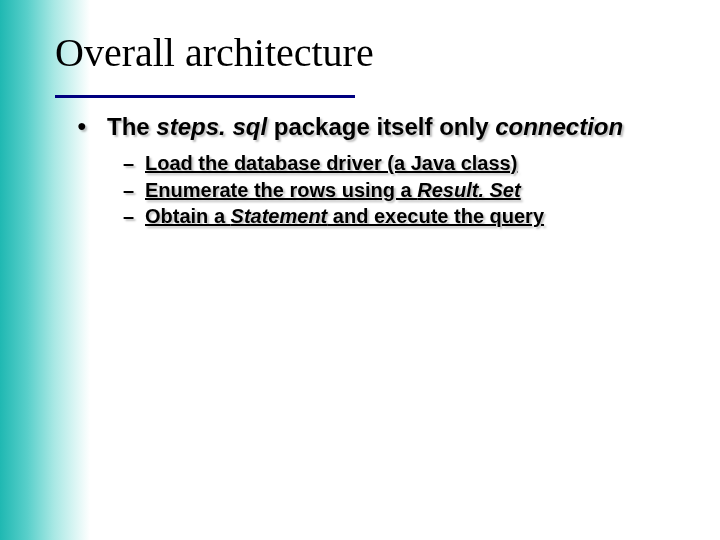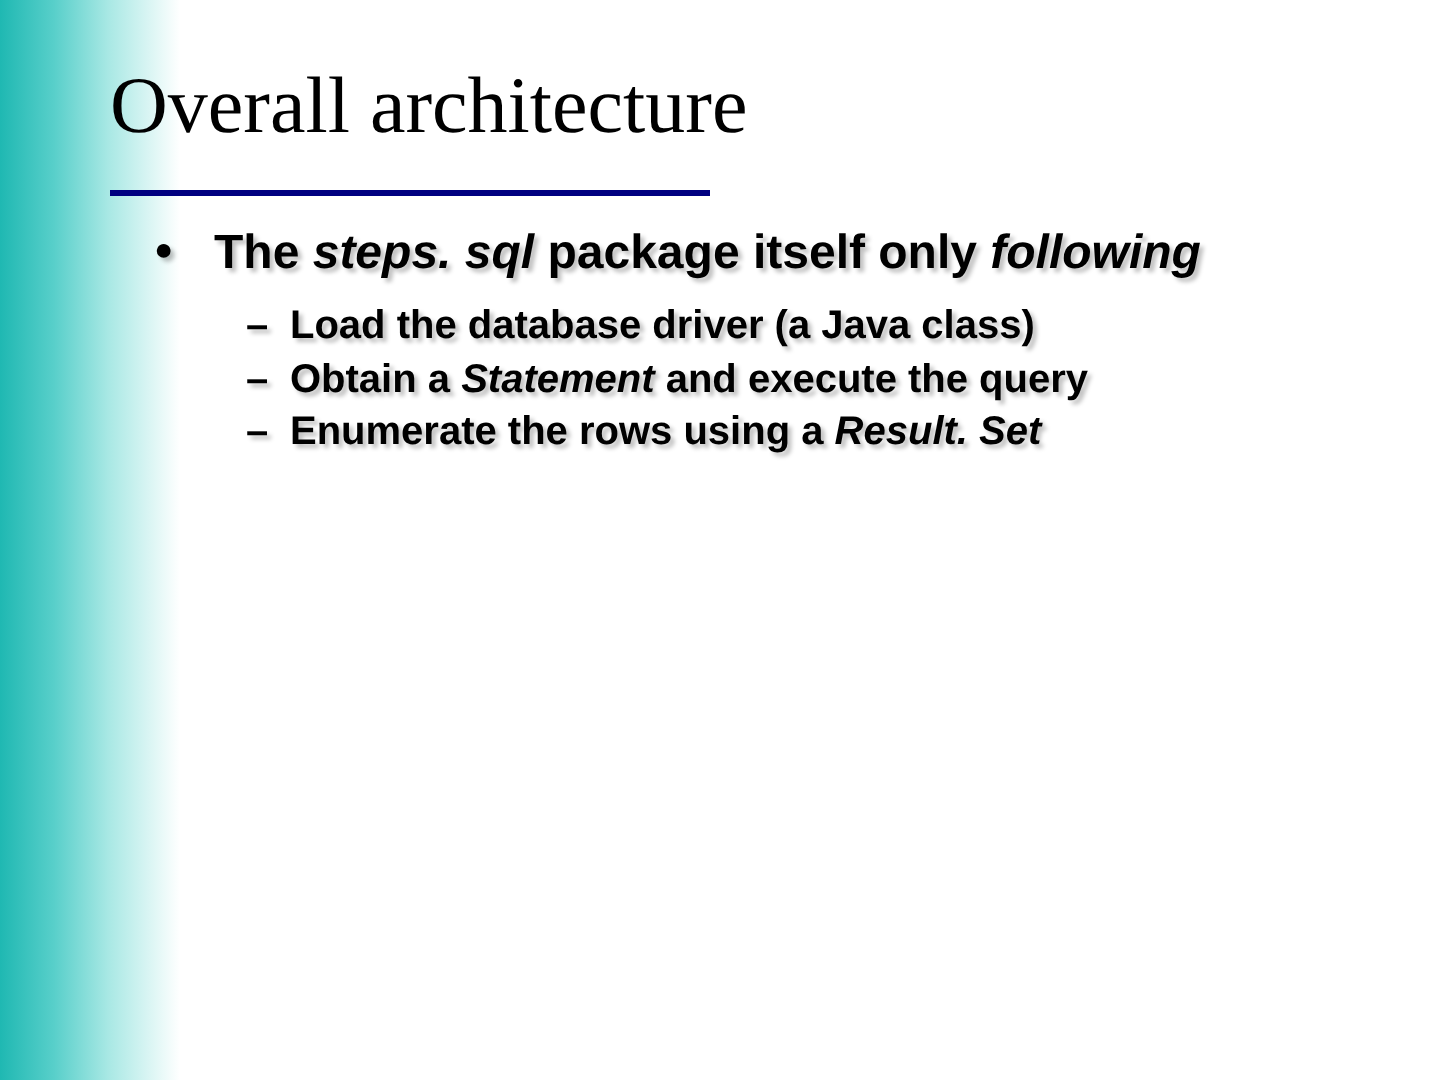--- a/index.html
+++ b/index.html
@@ -72,20 +72,21 @@
   ul.sub > li {
     position: relative;
     font-family: Arial, Helvetica, sans-serif;
     font-weight: bold;
     font-size: 20px;
     line-height: 1.22;
     color: #000;
     margin: 0 0 2px 0;
     padding-left: 22px;
     text-shadow: 2px 2px 2px rgba(0,0,0,0.25);
+    text-decoration: underline;
   }
   ul.sub > li::before {
     content: "–";
     position: absolute;
     left: 0;
     top: 0;
   }
 </style>
 </head>
 <body>
@@ -93,27 +94,27 @@
 <div class="bg-gradient"></div>
 
 <div class="slide">
 
   <h1 class="title">Overall architecture</h1>
 
   <hr class="rule">
 
   <ul class="bullets">
     <li>
-      <span>The </span><span class="em">steps. sql</span><span> package itself only </span><span class="em">following</span>
+      <span>The </span><span class="em">steps. sql</span><span> package itself only </span><span class="em">connection</span>
     </li>
   </ul>
 
   <ul class="sub">
     <li>Load the database driver (a Java class)</li>
     <li>
-      <span>Obtain a </span><span class="em">Statement</span><span> and execute the query</span>
+      <span>Enumerate the rows using a </span><span class="em">Result. Set</span>
     </li>
     <li>
-      <span>Enumerate the rows using a </span><span class="em">Result. Set</span>
+      <span>Obtain a </span><span class="em">Statement</span><span> and execute the query</span>
     </li>
   </ul>
 
 </div>
 
 </body></html>

